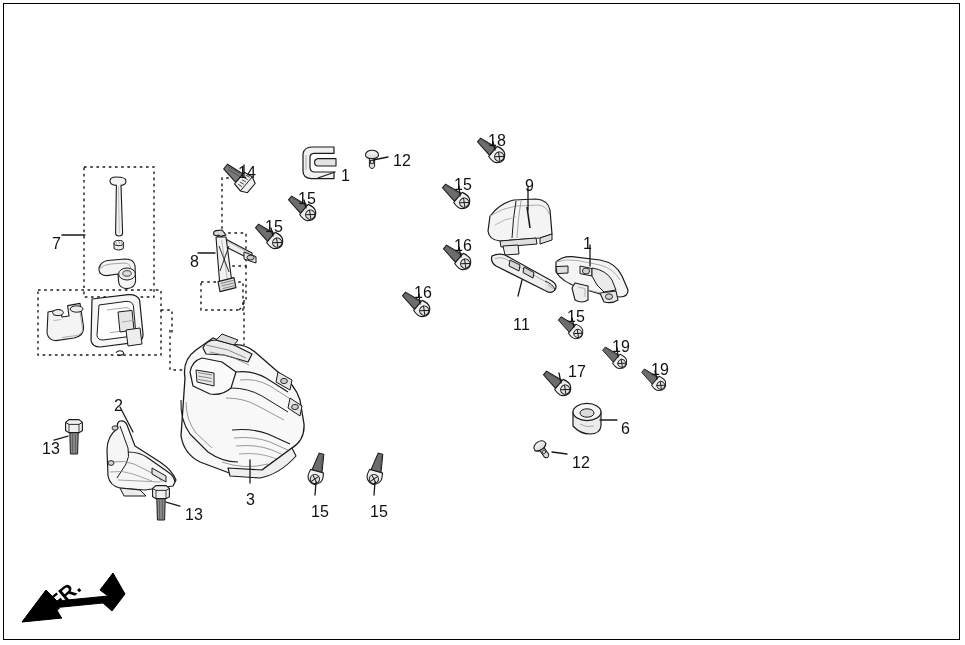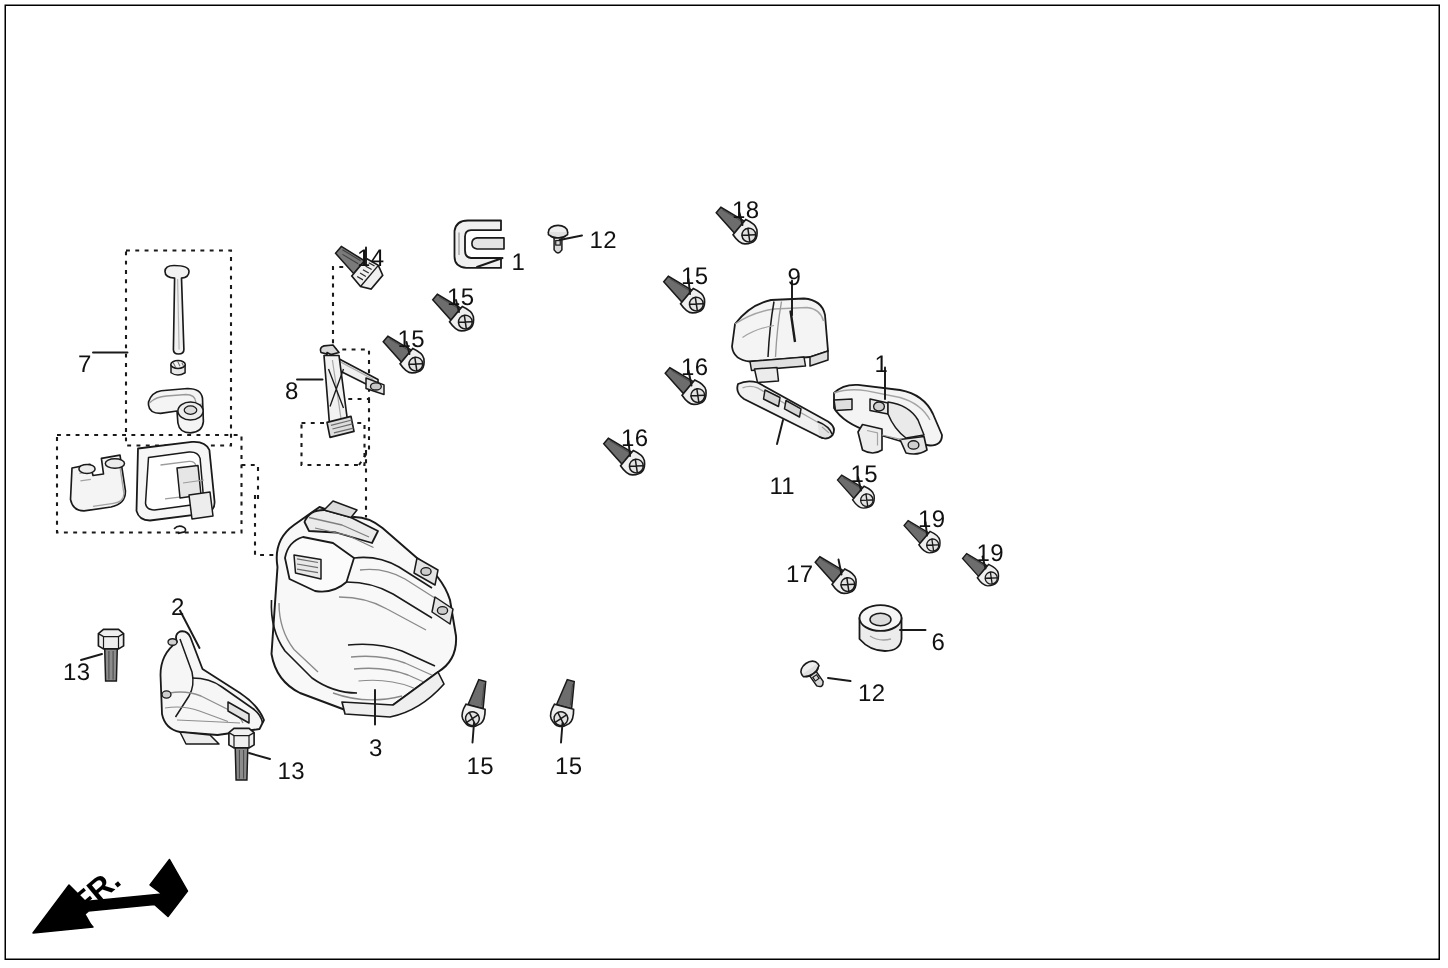--- a/index.html
+++ b/index.html
@@ -354,21 +354,21 @@
       <div class="callout" style="left: 185px; top: 507px;">13</div>
       <div class="callout" style="left: 238px; top: 165px;">14</div>
       <div class="callout" style="left: 298px; top: 191px;">15</div>
       <div class="callout" style="left: 265px; top: 219px;">15</div>
       <div class="callout" style="left: 454px; top: 177px;">15</div>
       <div class="callout" style="left: 567px; top: 309px;">15</div>
       <div class="callout" style="left: 311px; top: 504px;">15</div>
       <div class="callout" style="left: 370px; top: 504px;">15</div>
       <div class="callout" style="left: 454px; top: 238px;">16</div>
       <div class="callout" style="left: 414px; top: 285px;">16</div>
-      <div class="callout" style="left: 524px; top: 364px; margin-top: 12px;">17</div>
+      <div class="callout" style="left: 568px; top: 364px;">17</div>
       <div class="callout" style="left: 488px; top: 133px;">18</div>
       <div class="callout" style="left: 612px; top: 339px;">19</div>
       <div class="callout" style="left: 651px; top: 362px;">19</div>
     </div>
 
   <div class="fr-label" id="fr-text" style="left: 52px; top: 594px;">FR.</div>
 
 </div>
 
 </body></html>

